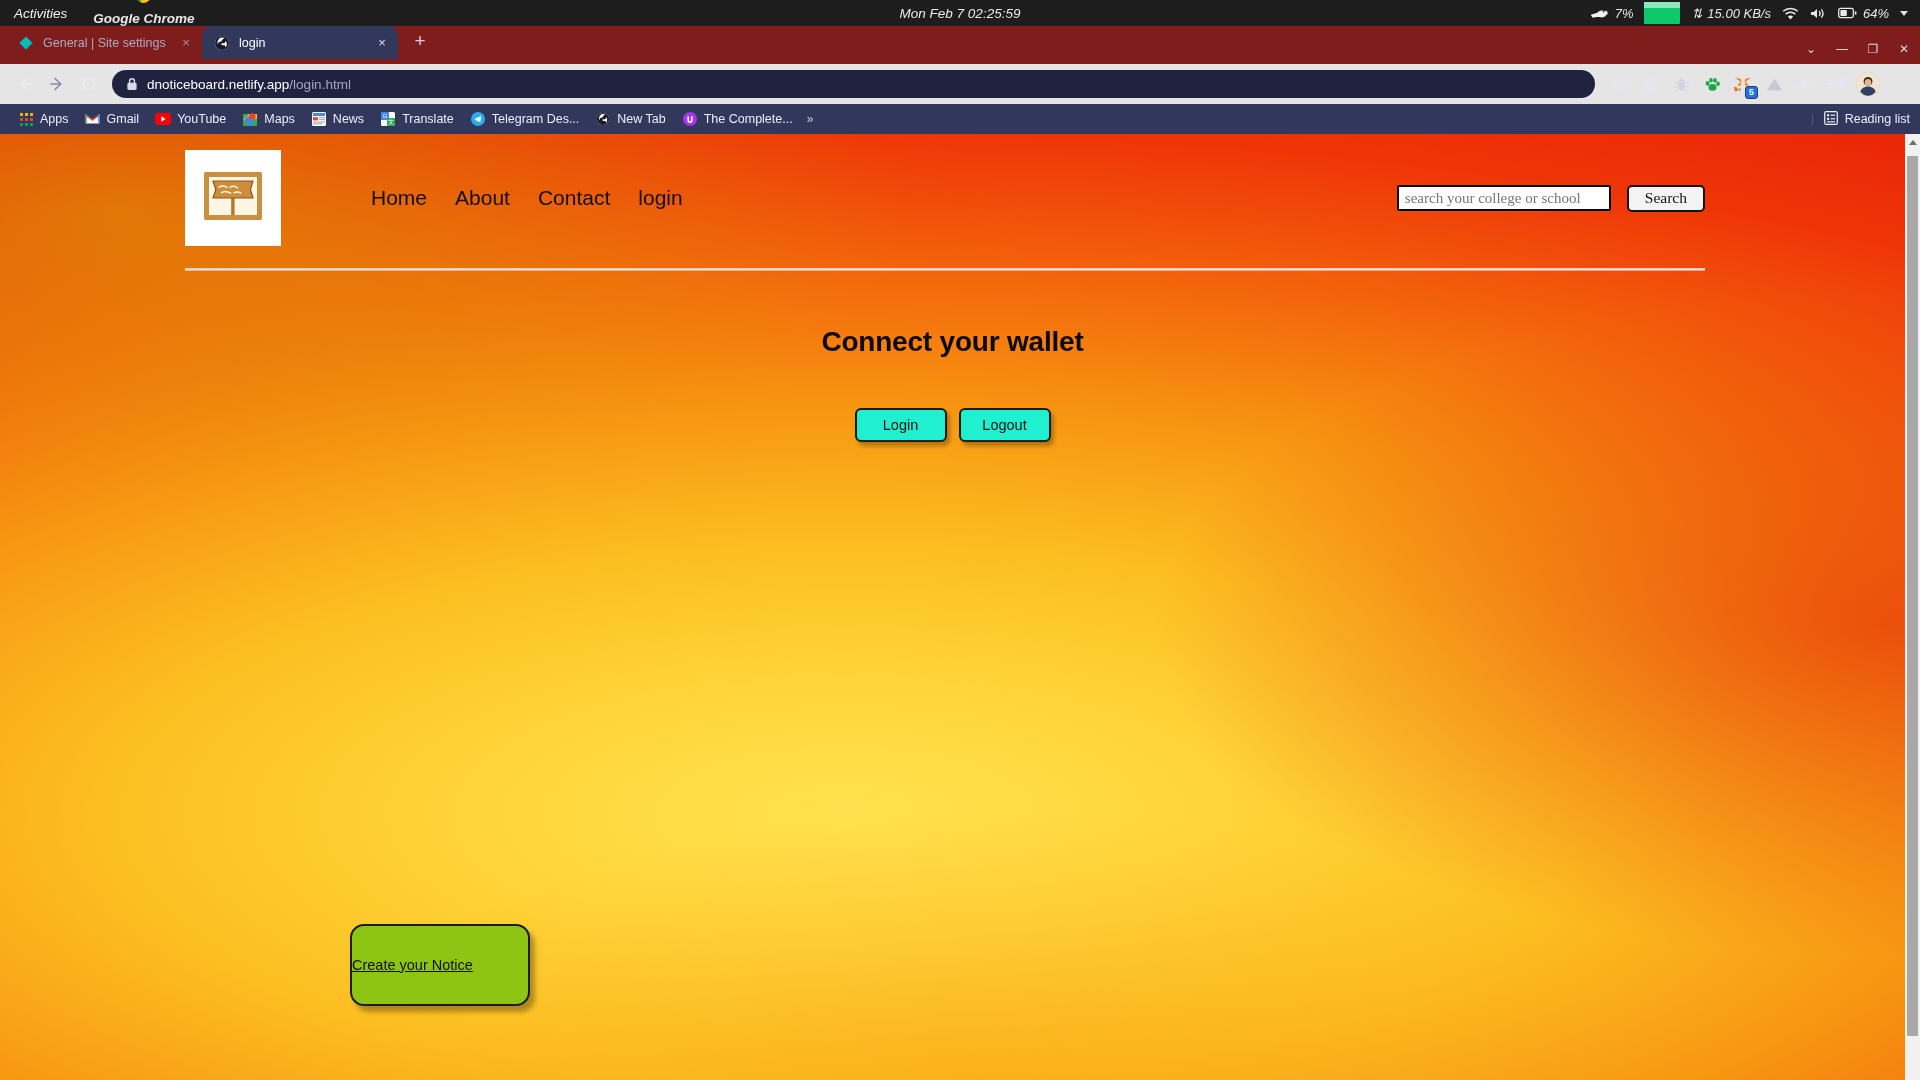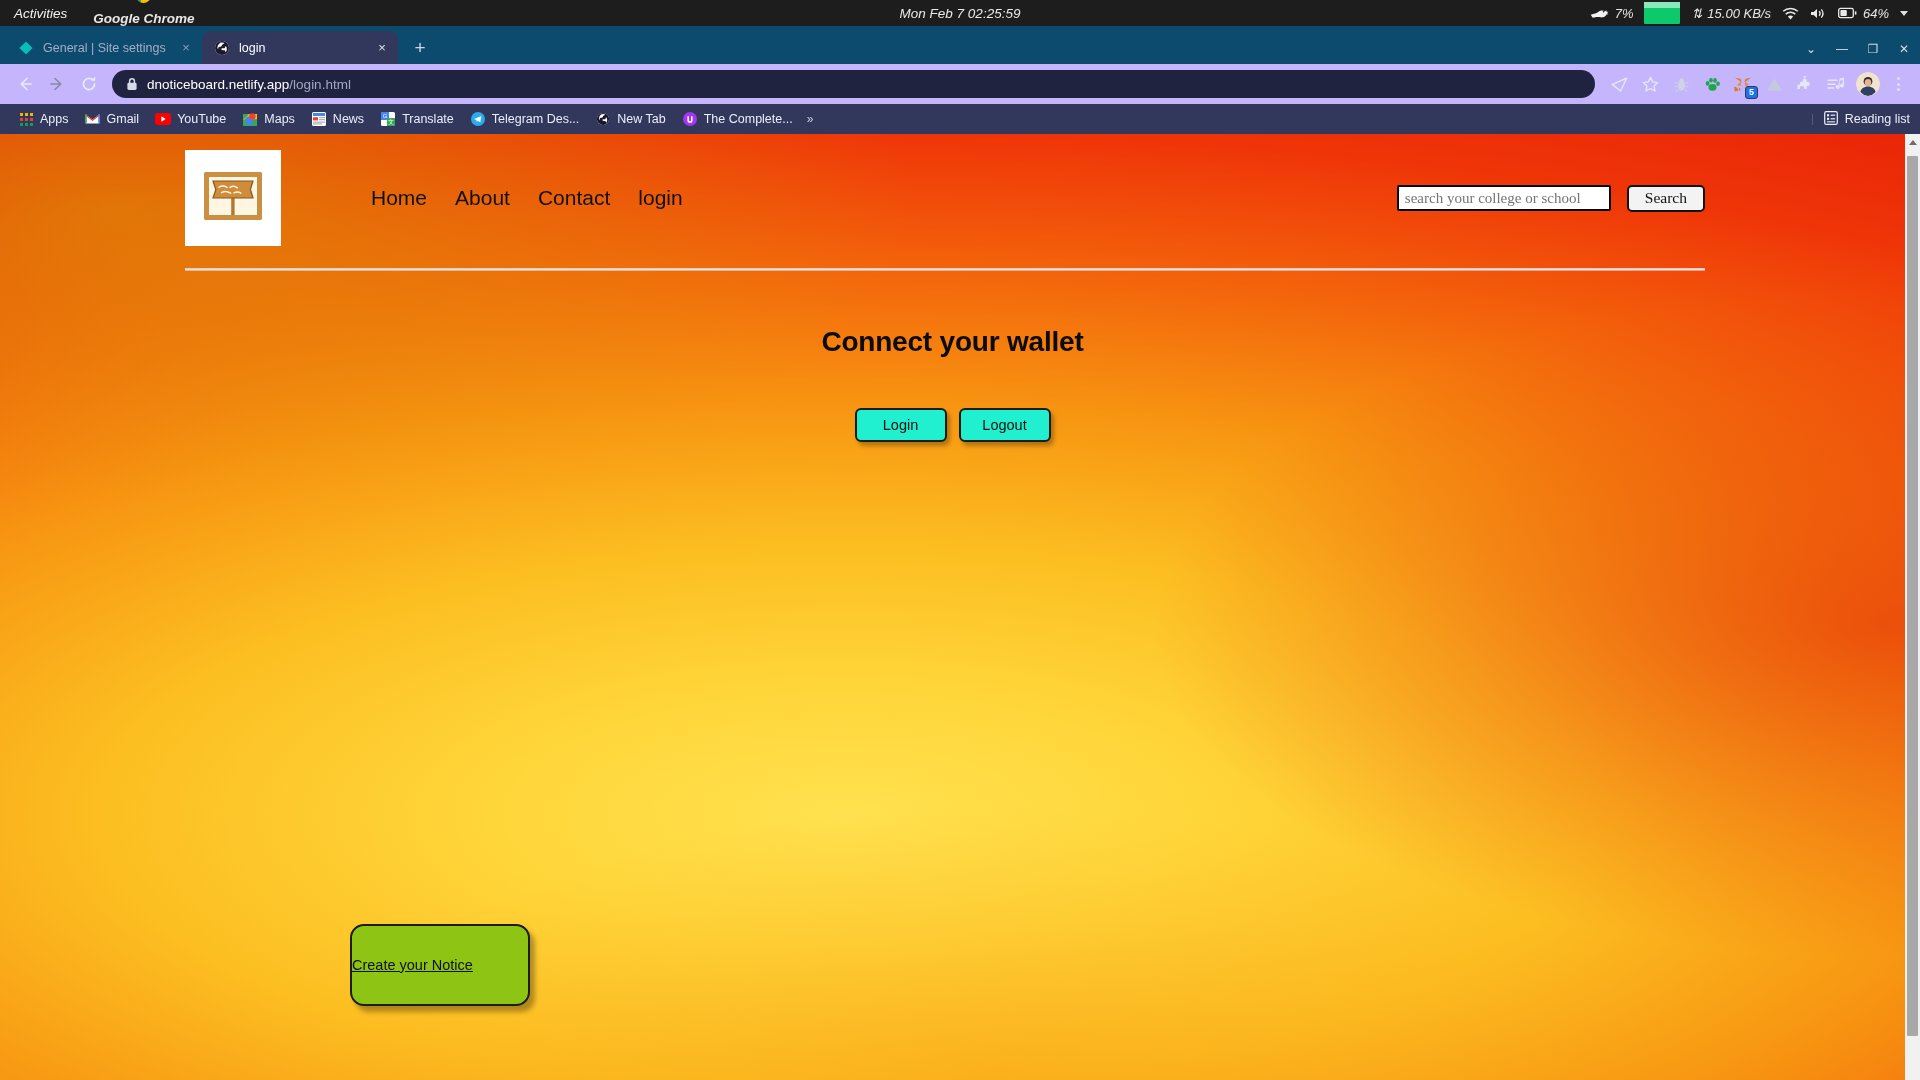--- a/index.html
+++ b/index.html
@@ -61,22 +61,22 @@
   }
   .net-arrows { font-size: 13px; letter-spacing: -1px; }
   .wifi-ico, .vol-ico, .bat-ico { display: block; }
   .tri-dn { width: 0; height: 0; border-left: 4.5px solid transparent; border-right: 4.5px solid transparent; border-top: 5px solid #e0e0e0; }
 
   
   #chrome { background: #23284a; }
 
   
   #tabstrip {
-    height: 38px; display: flex; align-items: flex-end;
-    padding-left: 6px; background: #0c4a6e; position: relative;
+    height: 38px; display: flex; 
+    padding-left: 6px; background: #7f1d1d; position: relative;
   }
   .tab {
     height: 33px; width: 196px; display: flex; align-items: center;
     gap: 9px; padding: 0 8px 0 12px; font-size: 12.5px; position: relative;
     border-top-left-radius: 9px; border-top-right-radius: 9px;
   }
   .tab.inactive { color: #a7acc4; }
   .tab.active { background: #32375c; color: #ffffff; }
   .tab .favicon { width: 16px; height: 16px; flex: none; display: block; }
   .tab .tab-title {
@@ -91,21 +91,21 @@
     display: flex; align-items: center; justify-content: center; font-size: 19px; line-height: 1;
   }
   #wincontrols {
     position: absolute; right: 8px; bottom: 7px; display: flex; align-items: center; gap: 15px;
     color: #d6daea; font-size: 12px;
   }
   #wincontrols .wc { display: flex; align-items: center; justify-content: center; width: 16px; height: 16px; }
 
   
   #toolbar {
-    height: 40px; background: #c4b5fd; display: flex; align-items: center;
+    height: 40px; background: #e5e5e5; display: flex; align-items: center;
     padding: 0 10px; gap: 2px;
   }
   .tb-btn {
     width: 30px; height: 30px; border-radius: 50%;
     display: flex; align-items: center; justify-content: center; color: #e6e8f4; flex: none;
   }
   .tb-btn.dim { color: #868ca8; }
   #omnibox {
     flex: 1 1 auto; height: 28px; background: #1f2340; border-radius: 14px;
     display: flex; align-items: center; gap: 9px; padding: 0 14px; margin: 0 8px 0 6px;

